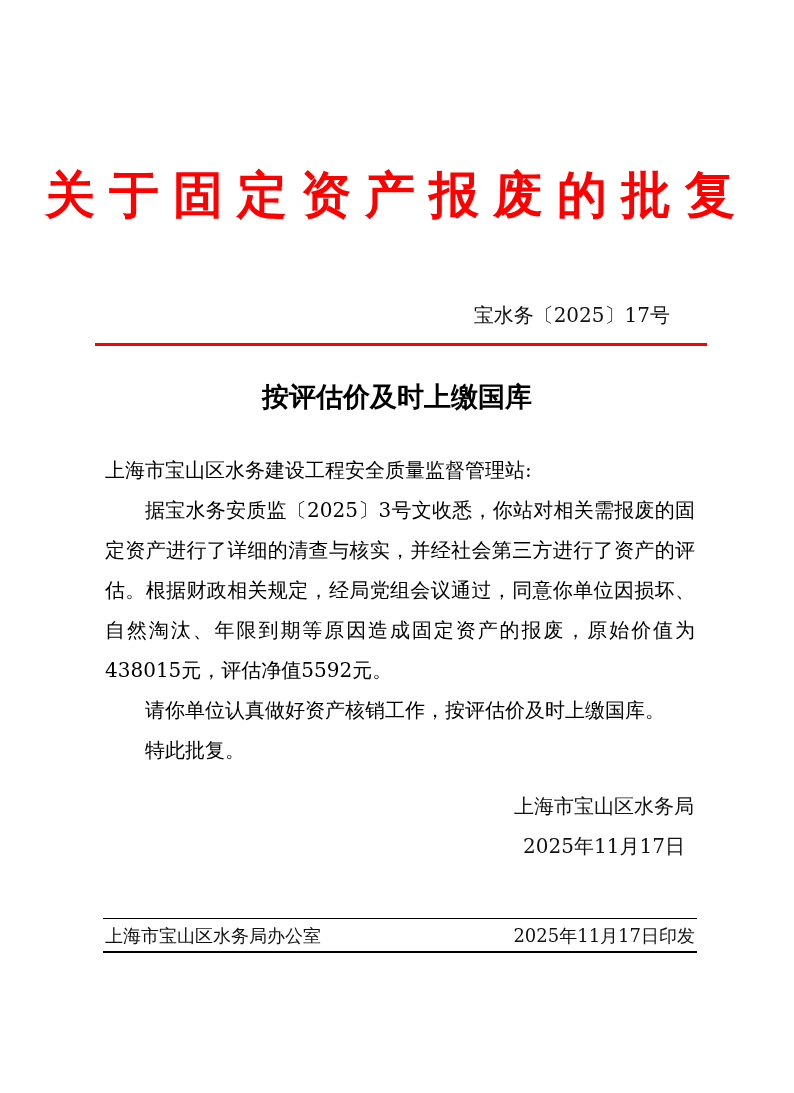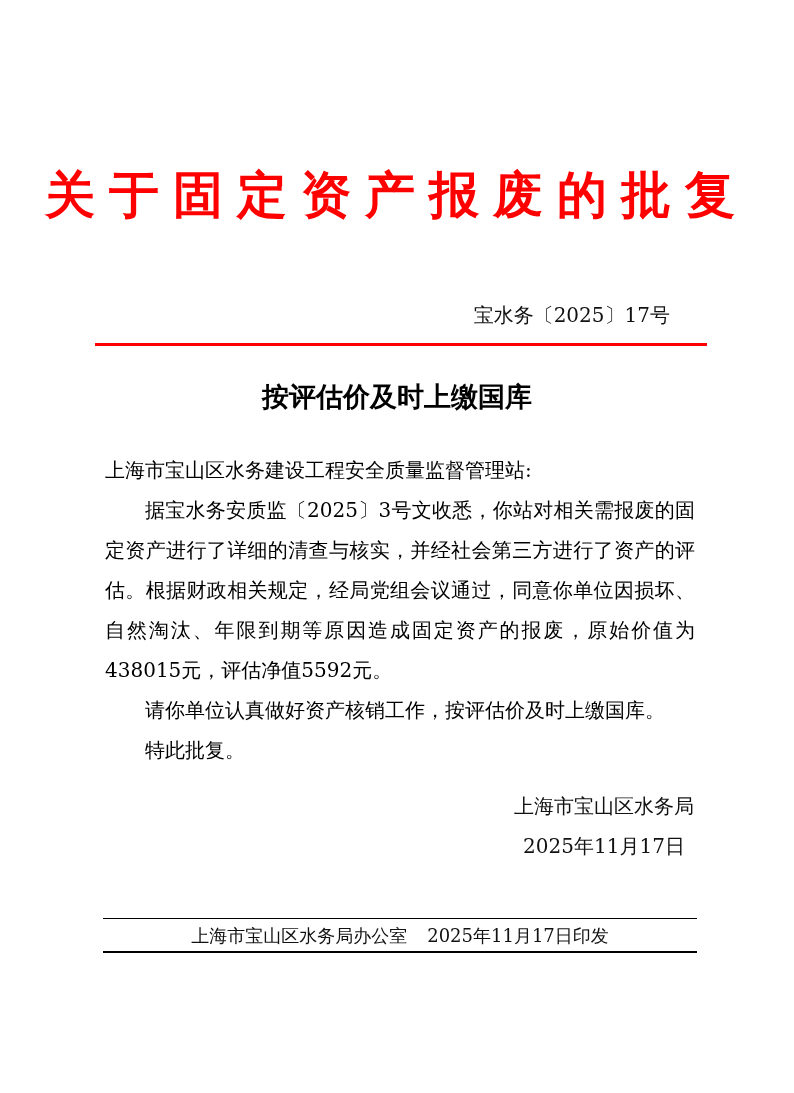--- a/index.html
+++ b/index.html
@@ -37,21 +37,21 @@
       font-size: 20px; line-height: 40px; color: #111;
     }
     .footer-rule-top {
       position: absolute; left: 103px; width: 594px; top: 918px; height: 1px; background: #000;
     }
     .footer-rule-bottom {
       position: absolute; left: 103px; width: 594px; top: 951px; height: 2px; background: #000;
     }
     .footer-row {
       position: absolute; left: 105px; width: 590px; top: 921px; height: 30px;
-      display: flex; justify-content: center; align-items: center;
+      display: flex; justify-content: space-between; align-items: center;
       font-size: 18px; color: #111; gap: 20px;
     }
   </style>
 </head>
 <body>
 
 <div class="page">
   <div class="header-title">关于固定资产报废的批复</div>
   <div class="doc-number">宝水务〔2025〕17号</div>
   <div class="red-rule"></div>

